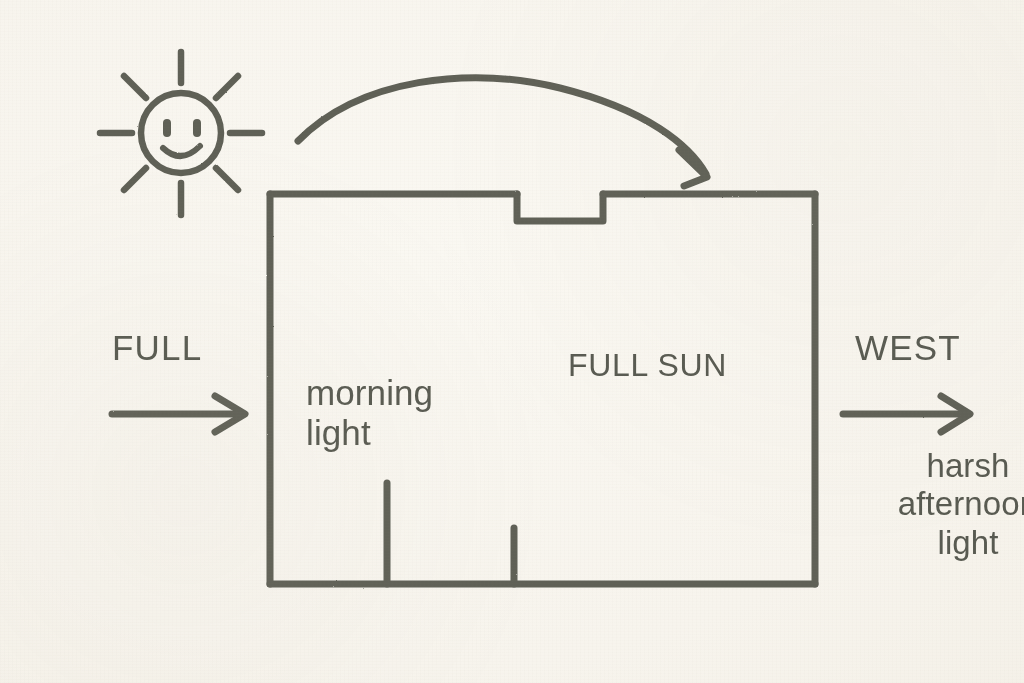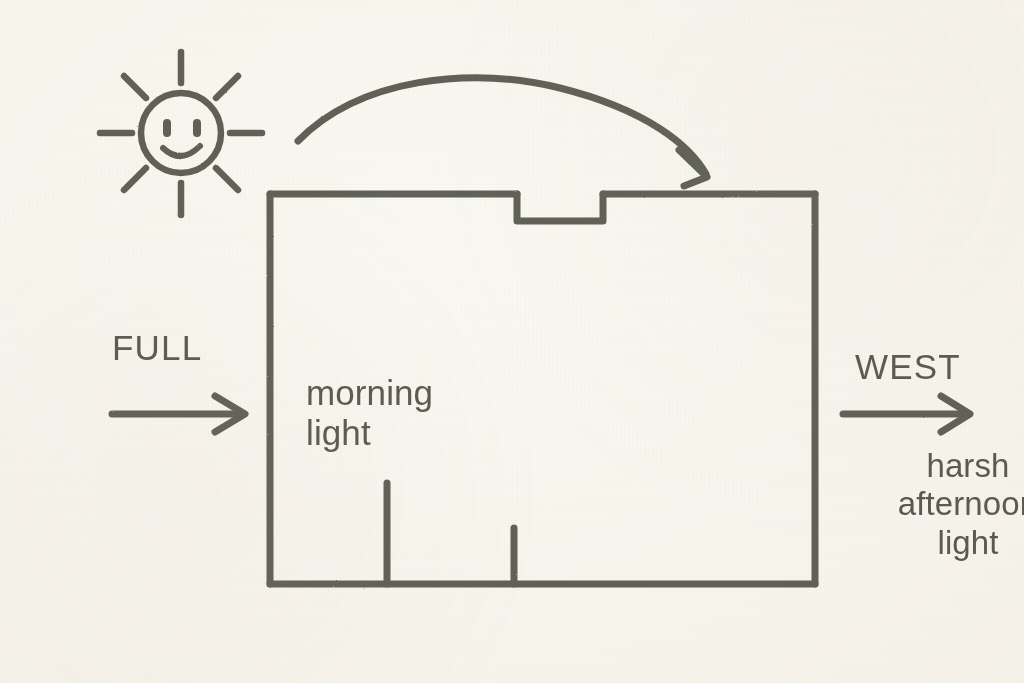--- a/index.html
+++ b/index.html
@@ -51,21 +51,21 @@
     letter-spacing: 1.2px;
   }
   .low {
     font-size: 35px;
     font-weight: 400;
     letter-spacing: .1px;
     line-height: 1.14;
     text-align: center;
   }
   #east-label  { left: 112px; top: 330px; }
-  #west-label  { left: 855px; top: 330px; margin-top: 19px; }
+  #west-label  { left: 855px; top: 330px; }
   #morning-label {
     left: 306px; top: 373px;
     width: 176px;
     text-align: left;
   }
   #harsh-label {
     left: 872px; top: 447px;
     width: 192px;
     text-align: center;
     font-size: 33px;
@@ -163,16 +163,17 @@
   <div class="lbl cap" id="west-label">WEST</div>
 
   <div class="lbl low" id="morning-label">morning
 light</div>
 
   <div class="lbl low" id="harsh-label">harsh
 afternoon
 light</div>
 
   <div class="lbl" id="window-block">
+    <div class="l3">FULL SUN</div>
   </div>
 
   <div id="grain"></div>
 </div>
 
 </body></html>

